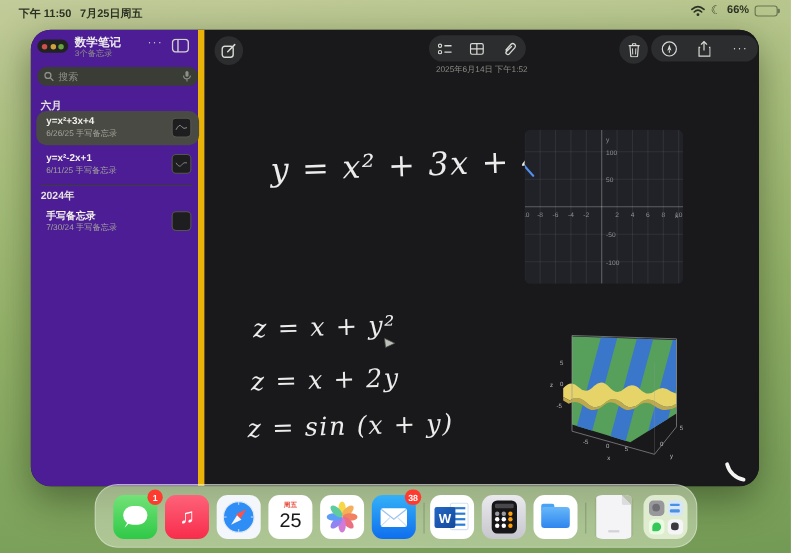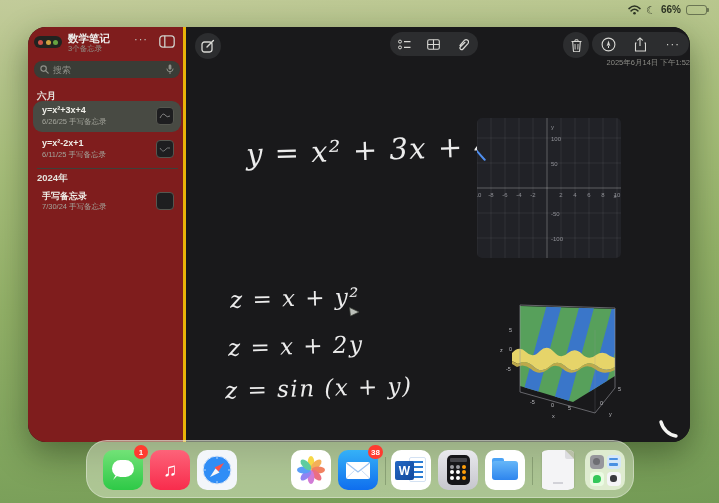--- a/index.html
+++ b/index.html
@@ -13,21 +13,21 @@
   .statusbar { position:absolute; top:0; left:0; right:0; height:22px; color:#2c3324; font-size:10px; font-weight:600; }
   .sb-left { position:absolute; left:17px; top:5px; display:flex; gap:8px; }
   .sb-right { position:absolute; right:12px; top:4px; display:flex; gap:5px; align-items:center; }
   .battery { width:21px; height:10px; border:1px solid rgba(44,51,36,.55); border-radius:3px; position:relative; padding:1px; }
   .battery .lvl { height:100%; width:92%; background:#2c3324; border-radius:1.5px; }
   .battery::after { content:""; position:absolute; right:-3px; top:2.5px; width:2px; height:4px; background:rgba(44,51,36,.55); border-radius:0 1px 1px 0; }
   .moon { font-size:11px; line-height:10px; }
   
   .window { position:absolute; left:28px; top:27px; width:662px; height:415px; border-radius:18px;
     background:#1a1a1c; box-shadow:0 12px 34px rgba(20,35,10,.45); overflow:hidden; display:flex; }
-  .sidebar { position:relative; width:158px; height:100%; background:#7f1d1d; border-right:3px solid #eab308; flex:none; }
+  .sidebar { position:relative; width:158px; height:100%; background:#4c1d95; border-right:6px solid #eab308; flex:none; }
   .canvas { position:relative; flex:1; height:100%; background:#19191b; }
   
   .traffic { position:absolute; left:6px; top:9px; width:28px; height:12px; background:#212320; border-radius:7px;
     display:flex; align-items:center; justify-content:center; gap:2.5px; }
   .dot { width:5px; height:5px; border-radius:50%; }
   .dot.r{background:#cf5148;} .dot.y{background:#cfa23f;} .dot.g{background:#67a341;}
   .sb-title { position:absolute; left:40px; top:5px; font-size:10.5px; font-weight:700; color:#ececea; }
   .sb-sub { position:absolute; left:40px; top:17px; font-size:7.5px; color:#90918a; }
   .sb-more { position:absolute; left:103px; top:6px; font-size:11px; letter-spacing:1px; color:#c5c6c0; width:20px; text-align:center; cursor:default; }
   .sb-toggle { position:absolute; right:8px; top:8px; }
@@ -42,21 +42,21 @@
   .note-row.sel { background:#484a43; }
   .note-title { position:absolute; left:9px; top:4px; font-size:9px; font-weight:700; color:#f0efe9; }
   .note-meta { position:absolute; left:9px; top:16px; font-size:7.5px; color:#a3a49b; }
   .thumb { position:absolute; right:7px; top:6px; width:18px; height:18px; border-radius:4px; background:#1e1e20; border:1px solid #55564f; }
   .divider { position:absolute; left:9px; right:5px; height:1px; background:#3e403a; }
   
   .tbtn { position:absolute; width:26px; height:26px; border-radius:50%; background:#2c2d2f; display:flex; align-items:center; justify-content:center; }
   .pill { position:absolute; height:24px; border-radius:12px; background:#2c2d2f; display:flex; align-items:center; justify-content:space-around; }
   .pill .ic { display:flex; align-items:center; justify-content:center; width:26px; }
   .dots { color:#d8d8d4; font-size:11px; letter-spacing:1px; }
-  .datestamp { position:absolute; top:31px; left:0; width:100%; text-align:right; font-size:7.5px; color:#8b8b86; }
+  .datestamp { position:absolute; top:31px; left:0; width:100%; text-align:center; font-size:7.5px; color:#8b8b86; }
   
   .ink { position:absolute; font-family:"DejaVu Serif",serif; font-style:italic; color:#ececec; white-space:nowrap; }
   .ink.big { font-size:29px; letter-spacing:1.5px; transform:rotate(-2deg); }
   .ink.mid { font-size:23px; letter-spacing:1.5px; transform:rotate(-1.5deg); }
   
   .plot2d { position:absolute; left:291px; top:91px; width:144px; height:140px; background:#212227; border-radius:5px; overflow:hidden; }
   
   .plot3d { position:absolute; left:312px; top:263px; width:155px; height:137px; }
   
   .cursor { position:absolute; left:163px; top:279px; }
@@ -108,20 +108,24 @@
   .mini.m2 { background:#d4e6f8; } .mini.m2::before,.mini.m2::after { content:""; position:absolute; left:2.5px; right:2.5px; height:2.5px; border-radius:1px; background:#4a90e2; }
   .mini.m2::before { top:3px; } .mini.m2::after { bottom:3px; }
   .mini.m3 { background:#eafbe2; } .mini.m3::after { content:""; position:absolute; inset:3px; border-radius:4px 4px 4px 1px; background:#34c759; }
   .mini.m4 { background:#f5f5f7; } .mini.m4::after { content:""; position:absolute; inset:3.5px; border-radius:3px; background:#3a3a3e; }
   svg { display:block; }
 </style>
 </head>
 <body>
 
 <div class="statusbar">
+  <div class="sb-left">
+    <span>下午 11:50</span>
+    <span>7月25日周五</span>
+  </div>
   <div class="sb-right">
     <span>
       <svg width="13" height="11" viewBox="0 0 13 11">
           <path d="M1,4.6 Q6.5,-0.6 12,4.6" fill="none" stroke="#2c3324" stroke-width="1.5" stroke-linecap="round"></path>
           <path d="M3.1,6.9 Q6.5,3.6 9.9,6.9" fill="none" stroke="#2c3324" stroke-width="1.5" stroke-linecap="round"></path>
           <circle cx="6.5" cy="9.3" r="1.3" fill="#2c3324"></circle>
         </svg>
     </span>
     <span class="moon">☾</span>
     <span>66%</span>
@@ -382,20 +386,26 @@
             <line x1="16" y1="2.5" x2="16" y2="5"></line>
             <line x1="16" y1="27" x2="16" y2="29.5"></line>
             <line x1="2.5" y1="16" x2="5" y2="16"></line>
             <line x1="27" y1="16" x2="29.5" y2="16"></line>
           </g>
           <polygon points="23,9 13.5,13.5 17.5,17.5" fill="#ff5147"></polygon>
           <polygon points="9,23 18.5,18.5 14.5,14.5" fill="#f4f6f9"></polygon>
         </svg>
     </div>
   </div>
+  <div class="app" style="left:157px">
+    <div class="face f-cal">
+      <div class="cal-wd">周五</div>
+      <div class="cal-day">25</div>
+    </div>
+  </div>
   <div class="app" style="left:204px">
     <div class="face f-photos">
       <svg width="34" height="34" viewBox="0 0 40 40">
           <g opacity="0.85">
             <ellipse cx="20" cy="11.5" rx="4" ry="8" fill="#f5d129"></ellipse>
             <ellipse cx="20" cy="11.5" rx="4" ry="8" fill="#f2a33c" transform="rotate(45 20 20)"></ellipse>
             <ellipse cx="20" cy="11.5" rx="4" ry="8" fill="#ef6c45" transform="rotate(90 20 20)"></ellipse>
             <ellipse cx="20" cy="11.5" rx="4" ry="8" fill="#e9556d" transform="rotate(135 20 20)"></ellipse>
             <ellipse cx="20" cy="11.5" rx="4" ry="8" fill="#c964cf" transform="rotate(180 20 20)"></ellipse>
             <ellipse cx="20" cy="11.5" rx="4" ry="8" fill="#7e6ff0" transform="rotate(225 20 20)"></ellipse>

